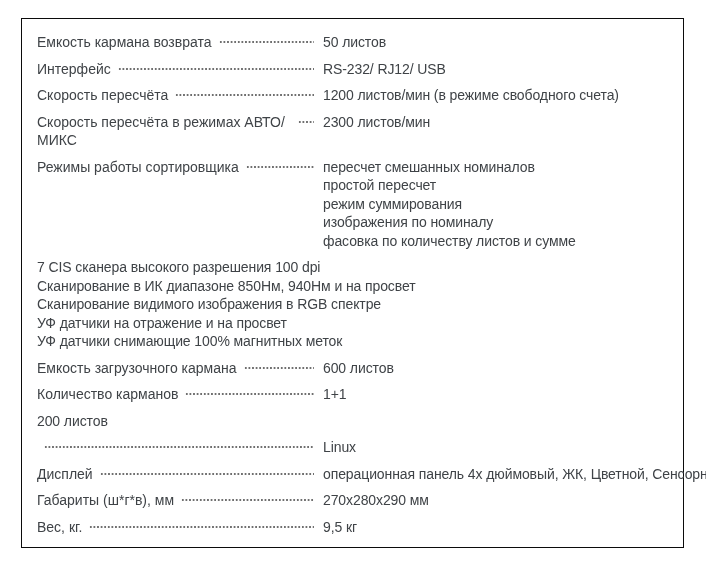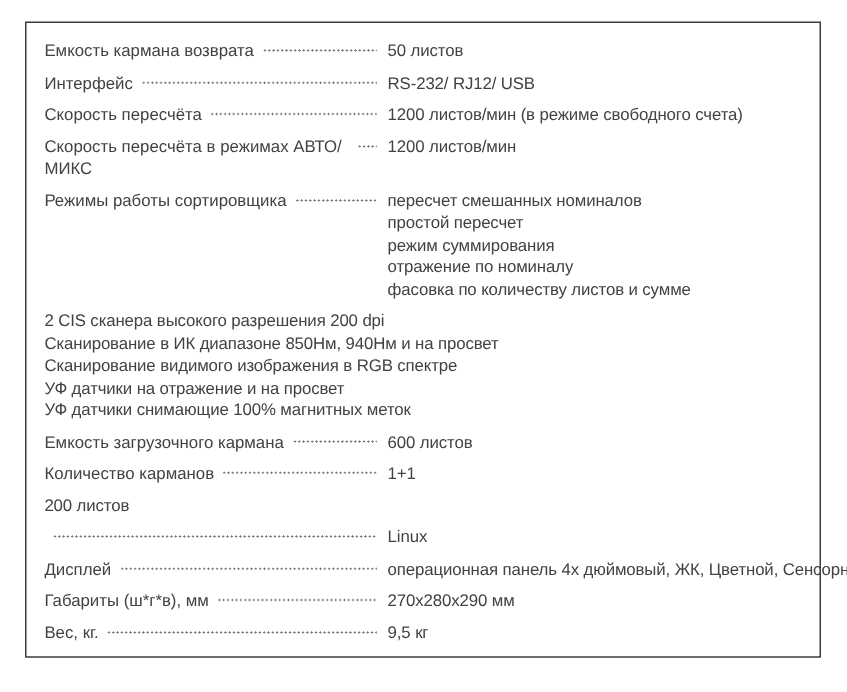--- a/index.html
+++ b/index.html
@@ -98,41 +98,41 @@
           <div class="value-line">1200 листов/мин (в режиме свободного счета)</div>
         </div>
   </div>
 
   <div class="row">
     <div class="cell-label">
       <span class="label">Скорость пересчёта в режимах АВТО/МИКС</span>
       <span class="leader"></span>
     </div>
     <div class="cell-value">
-          <div class="value-line">1200 листов/мин</div>
+          <div class="value-line">2300 листов/мин</div>
         </div>
   </div>
 
   <div class="row">
     <div class="cell-label">
       <span class="label">Режимы работы сортировщика</span>
       <span class="leader"></span>
     </div>
     <div class="cell-value">
           <div class="value-line">пересчет смешанных номиналов</div>
           <div class="value-line">простой пересчет</div>
           <div class="value-line">режим суммирования</div>
-          <div class="value-line">отражение по номиналу</div>
+          <div class="value-line">изображения по номиналу</div>
           <div class="value-line">фасовка по количеству листов и сумме</div>
         </div>
   </div>
 
   <div class="row">
     <div class="cell-value">
-          <div class="value-line">2 CIS сканера высокого разрешения 200 dpi</div>
+          <div class="value-line">7 CIS сканера высокого разрешения 100 dpi</div>
           <div class="value-line">Сканирование в ИК диапазоне 850Нм, 940Нм и на просвет</div>
           <div class="value-line">Сканирование видимого изображения в RGB спектре</div>
           <div class="value-line">УФ датчики на отражение и на просвет</div>
           <div class="value-line">УФ датчики снимающие 100% магнитных меток</div>
         </div>
   </div>
 
   <div class="row">
     <div class="cell-label">
       <span class="label">Емкость загрузочного кармана</span>

